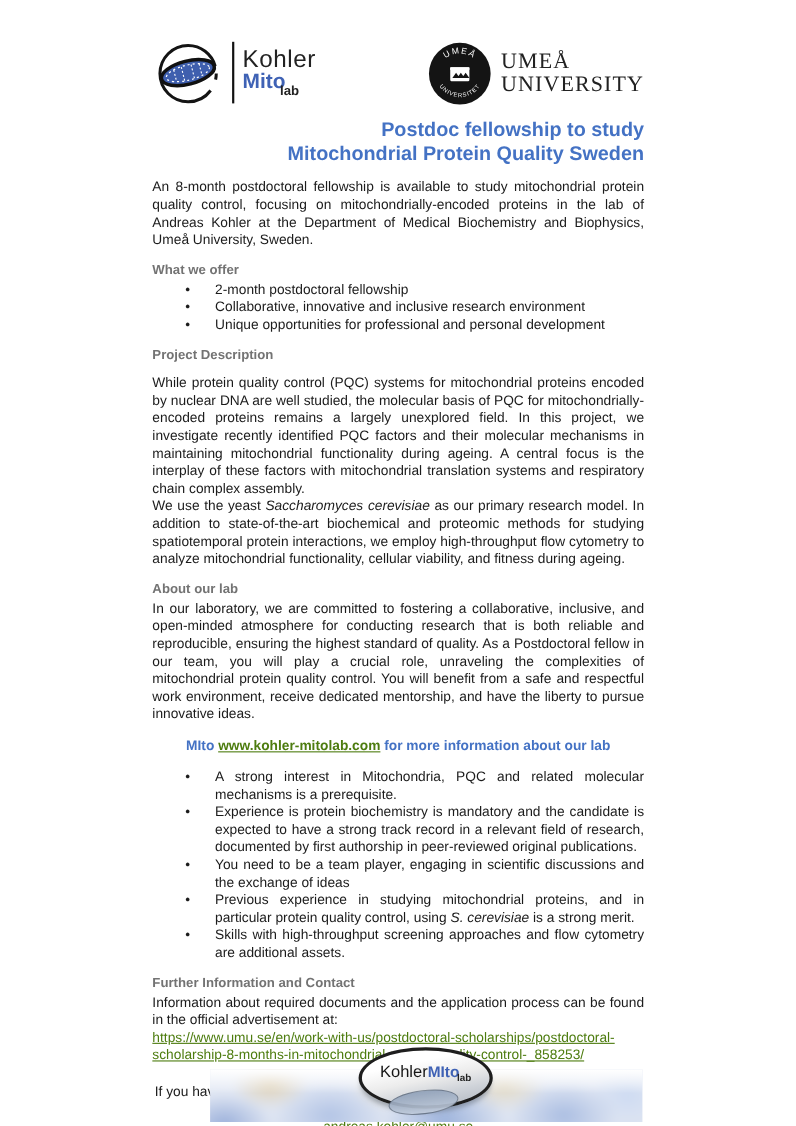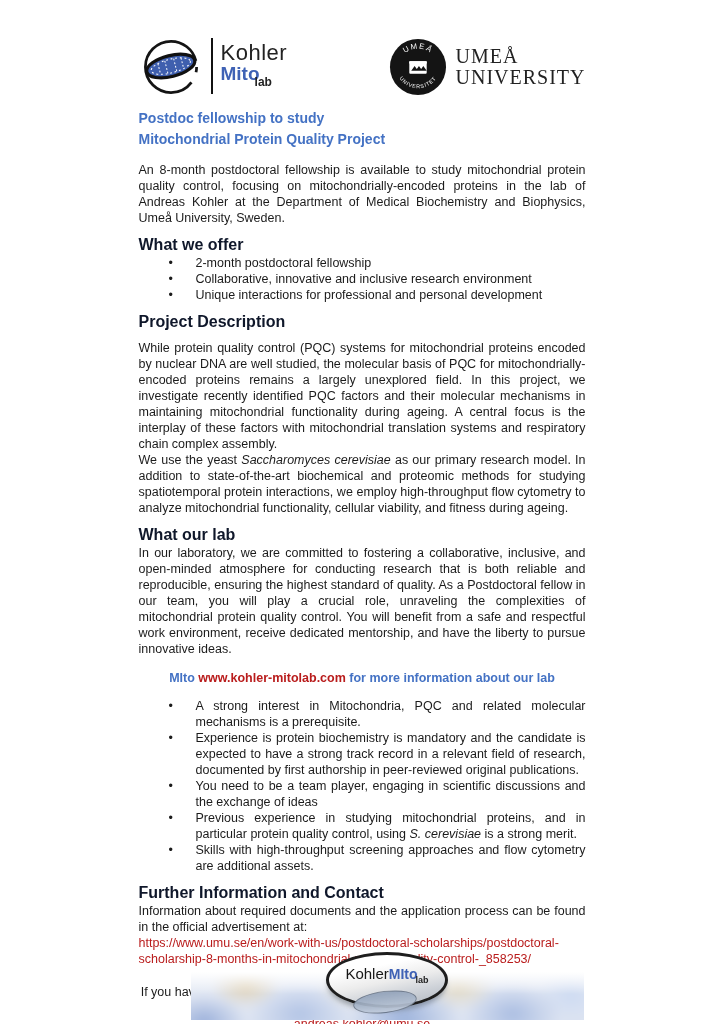--- a/index.html
+++ b/index.html
@@ -15,33 +15,33 @@
   .kohler-logo{display:flex;align-items:center;gap:8px;}
   .k-divider{width:2px;height:56px;background:#111;}
   .k-text{display:flex;flex-direction:column;justify-content:center;}
   .k-name{font-size:22px;line-height:24px;color:#222;letter-spacing:.5px;}
   .k-mito-row{font-size:19px;line-height:18px;font-weight:bold;color:#3f62b5;}
   .k-lab{font-size:12px;font-weight:bold;color:#222;margin-left:-5px;vertical-align:-6px;}
   .umea-logo{display:flex;align-items:center;gap:9px;margin-top:4px;}
   .umea-text{font-family:"Liberation Serif",serif;font-size:20px;line-height:21px;color:#222;letter-spacing:1px;}
 
   
-  .title{color:#4472C4;font-weight:bold;font-size:14px;line-height:21px;text-align:left;margin:10px 0 12px;}
+  .title{color:#4472C4;font-weight:bold;font-size:18px;line-height:21px;text-align:right;margin:10px 0 12px;}
 
   
   p{margin:0 0 10px;}
   .just{text-align:justify;}
-  h2{font-size:16px;line-height:16px;font-weight:bold;margin:11px 0 2px;color:#0f172a;}
+  h2{font-size:12px;line-height:16px;font-weight:bold;margin:11px 0 2px;color:#737373;}
   h2.gap-after{margin-bottom:10px;}
   .tight{margin-bottom:0;}
 
   ul.bullets{list-style:none;margin:1px 0 10px;padding:0;}
   ul.bullets li{position:relative;padding-left:57px;text-align:justify;}
   ul.bullets li::before{content:"\2022";position:absolute;left:30px;top:0;}
-  .link{color:#b91c1c;}
+  .link{color:#4d7c0f;text-decoration:underline;}
   .visit-line{text-align:center;font-weight:bold;color:#4472C4;margin:13px 0 12px;}
   .url-break{overflow-wrap:anywhere;margin-bottom:12px;}
   .contact-block{text-align:center;margin:17px 0 0;}
   .deadline{color:#4472C4;font-weight:bold;margin:18px 0 0;}
   .deadline sup{font-size:9px;}
   i{font-style:italic;}
 
   
   .footer-banner{position:absolute;left:88px;right:86px;top:972px;height:48px;margin-left:48px;}
   .banner-clip{position:absolute;inset:0;overflow:hidden;}
@@ -119,37 +119,37 @@
         </svg>
         <div class="umea-text">
           <div>UMEÅ</div>
           <div>UNIVERSITY</div>
         </div>
       </div>
     </div>
 
     <div class="title">
       <div>Postdoc fellowship to study</div>
-      <div>Mitochondrial Protein Quality Project</div>
+      <div>Mitochondrial Protein Quality Sweden</div>
     </div>
 
     <p class="just">An 8-month postdoctoral fellowship is available to study mitochondrial protein quality control, focusing on mitochondrially-encoded proteins in the lab of Andreas Kohler at the Department of Medical Biochemistry and Biophysics, Umeå University, Sweden.</p>
 
     <h2>What we offer</h2>
     <ul class="bullets">
       <li>2-month postdoctoral fellowship</li>
       <li>Collaborative, innovative and inclusive research environment</li>
-      <li>Unique interactions for professional and personal development</li>
+      <li>Unique opportunities for professional and personal development</li>
     </ul>
 
     <h2 class="gap-after">Project Description</h2>
     <p class="just tight">While protein quality control (PQC) systems for mitochondrial proteins encoded by nuclear DNA are well studied, the molecular basis of PQC for mitochondrially-encoded proteins remains a largely unexplored field. In this project, we investigate recently identified PQC factors and their molecular mechanisms in maintaining mitochondrial functionality during ageing. A central focus is the interplay of these factors with mitochondrial translation systems and respiratory chain complex assembly.</p>
     <p class="just"><span>We use the yeast </span><i>Saccharomyces cerevisiae</i><span> as our primary research model. In addition to state-of-the-art biochemical and proteomic methods for studying spatiotemporal protein interactions, we employ high-throughput flow cytometry to analyze mitochondrial functionality, cellular viability, and fitness during ageing.</span></p>
 
-    <h2>What our lab</h2>
+    <h2>About our lab</h2>
     <p class="just">In our laboratory, we are committed to fostering a collaborative, inclusive, and open-minded atmosphere for conducting research that is both reliable and reproducible, ensuring the highest standard of quality. As a Postdoctoral fellow in our team, you will play a crucial role, unraveling the complexities of mitochondrial protein quality control. You will benefit from a safe and respectful work environment, receive dedicated mentorship, and have the liberty to pursue innovative ideas.</p>
 
     <p class="visit-line"><span>MIto </span><a class="link">www.kohler-mitolab.com</a><span> for more information about our lab</span></p>
 
     <ul class="bullets">
       <li><span>A strong interest in Mitochondria, PQC and related molecular mechanisms is a prerequisite.</span><i></i><span></span></li>
       <li><span>Experience is protein biochemistry is mandatory and the candidate is expected to have a strong track record in a relevant field of research, documented by first authorship in peer-reviewed original publications.</span><i></i><span></span></li>
       <li><span>You need to be a team player, engaging in scientific discussions and the exchange of ideas</span><i></i><span></span></li>
       <li><span>Previous experience in studying mitochondrial proteins, and in particular protein quality control, using </span><i>S. cerevisiae</i><span> is a strong merit.</span></li>
       <li><span>Skills with high-throughput screening approaches and flow cytometry are additional assets.</span><i></i><span></span></li>

